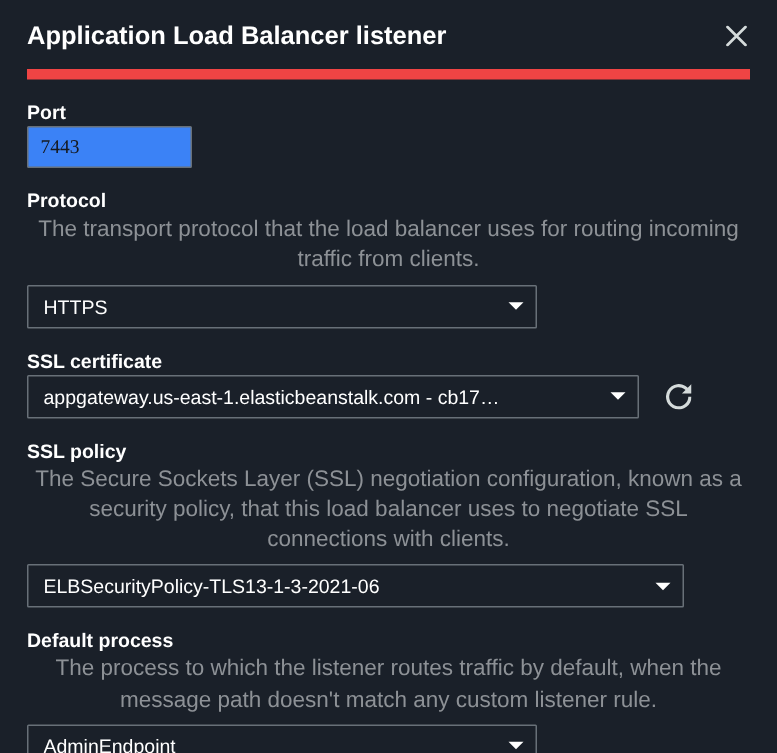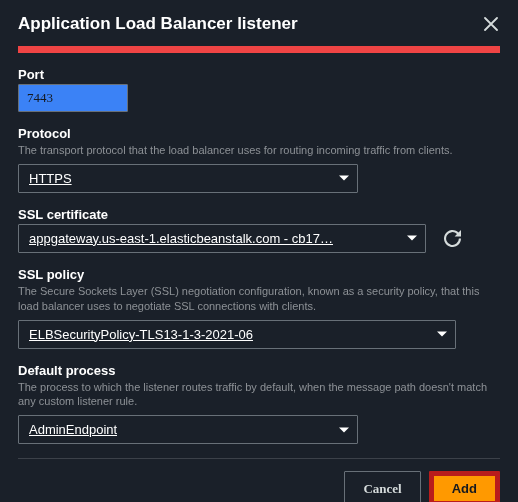--- a/index.html
+++ b/index.html
@@ -41,24 +41,25 @@
     margin-bottom: 14px;
   }
   .field-label {
     font-size: 13px;
     font-weight: 700;
     color: #ffffff;
     display: block;
     margin-bottom: 2px;
   }
   .field-desc {
-    font-size: 11px;
+    font-size: 15px;
     color: #8d9196;
     line-height: 1.35;
     margin-bottom: 6px;
+    text-align: center;
   }
   .text-input {
     background: #3b82f6;
     border: 1px solid #687078;
     color: #16191f;
     padding: 5px 8px;
     font-size: 13px;
     width: 110px;
     border-radius: 1px;
     font-family: Liberation Serif, serif;
@@ -81,21 +82,20 @@
     justify-content: space-between;
     border-radius: 1px;
   }
   .select.w340 { width: 340px; }
   .select.w400 { width: 408px; }
   .select.w440 { width: 438px; }
   .select-value {
     white-space: nowrap;
     overflow: hidden;
     text-overflow: ellipsis;
-    text-decoration: underline;
   }
   .caret {
     position: absolute;
     right: 8px;
     top: 50%;
     transform: translateY(-50%);
     width: 0; height: 0;
     border-left: 5px solid transparent;
     border-right: 5px solid transparent;
     border-top: 5px solid #ffffff;

